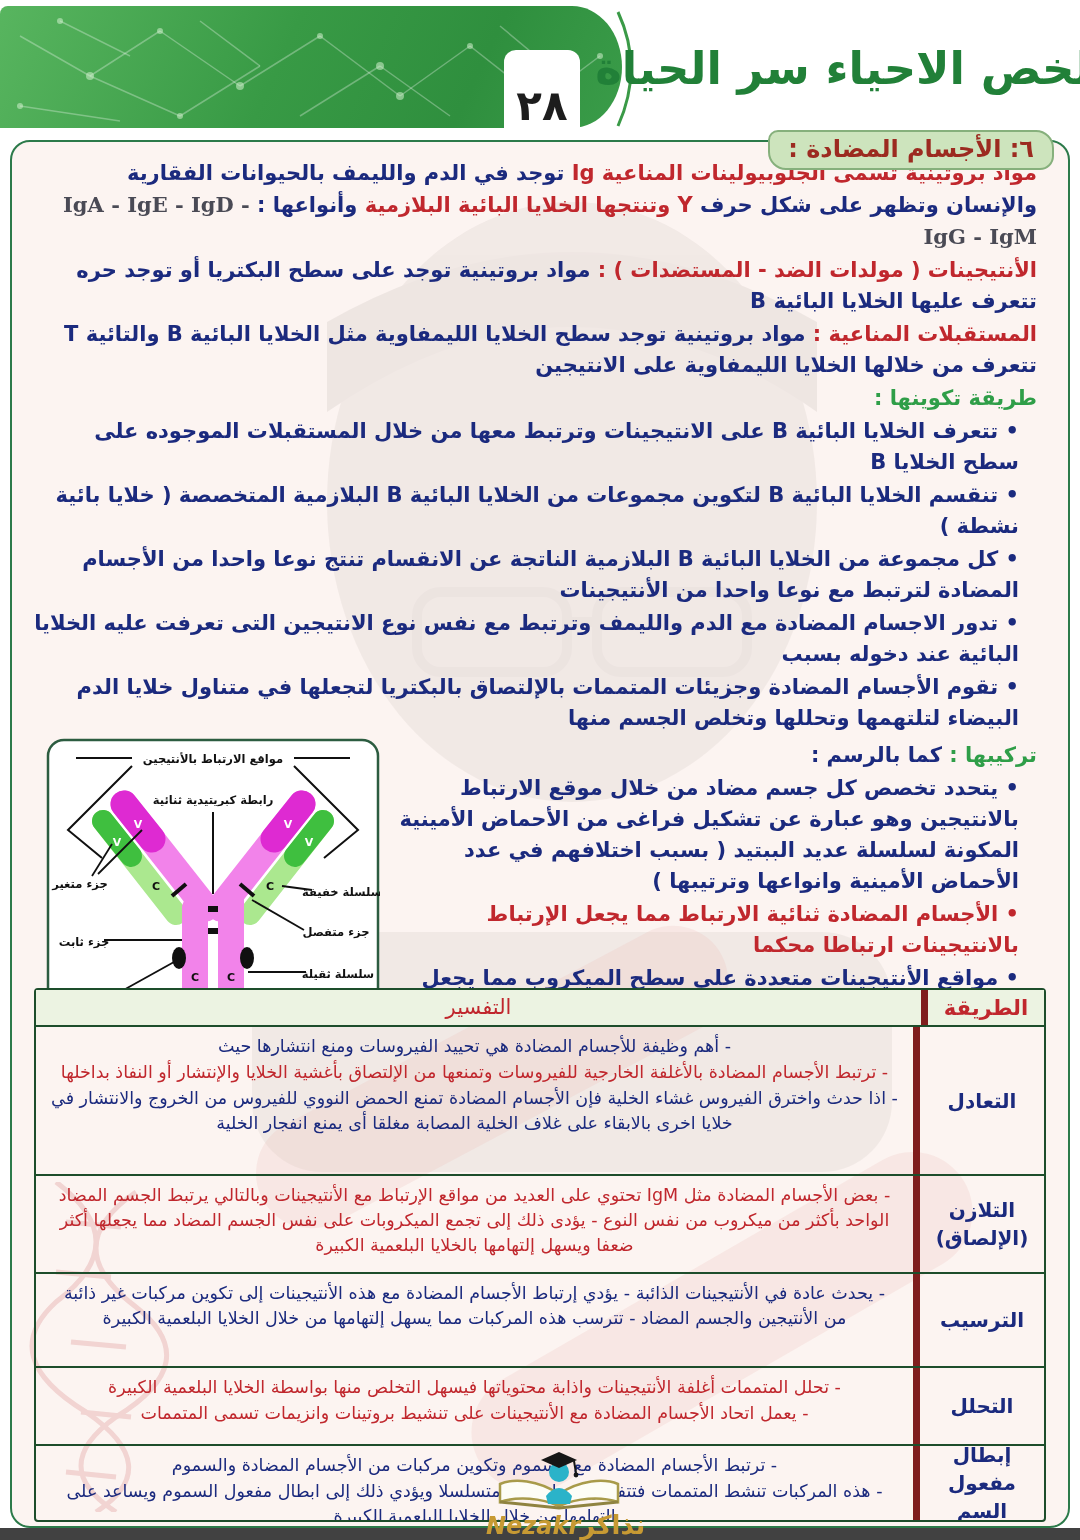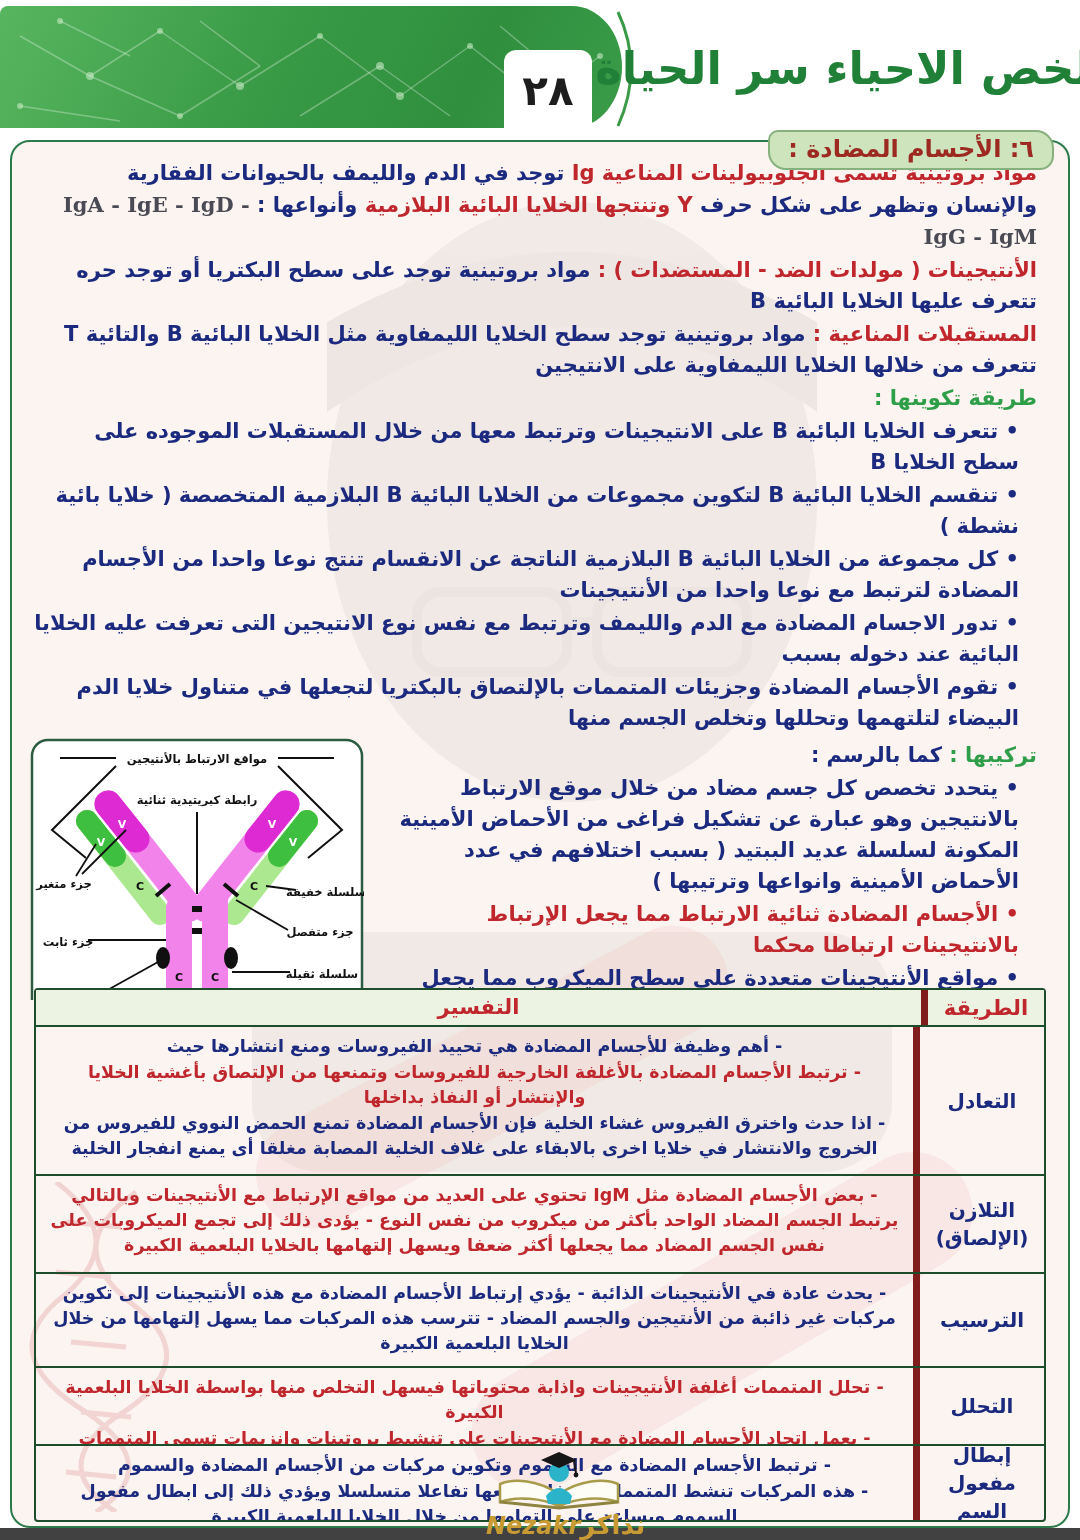--- a/index.html
+++ b/index.html
@@ -10,23 +10,23 @@
   
   .banner{
     position:absolute;left:0;top:6px;width:622px;height:122px;
     background:linear-gradient(115deg,#58b55f 0%,#389a45 45%,#2f8f3e 75%,#3a9c49 100%);
     border-radius:14px 90px 90px 0 / 14px 110px 110px 0;
     overflow:hidden;
   }
   .banner svg{position:absolute;inset:0;}
   .banner-arc{position:absolute;left:616px;top:10px;}
   .page-tab{
-    position:absolute;left:504px;top:50px;width:88px;height:80px;
+    position:absolute;left:504px;top:50px;width:76px;height:80px;
     background:#ffffff;border-radius:12px 12px 0 0;
-    display:flex;align-items:center;justify-content:center;z-index:2;
+    display:flex;align-items:flex-end;justify-content:center;z-index:2;
   }
   .page-num{font-size:42px;font-weight:bold;color:#1d1d1d;}
   .main-title{
     position:absolute;left:640px;top:22px;right:4px;height:92px;
     display:flex;align-items:center;justify-content:center;
     font-size:45px;font-weight:bold;color:#218038;direction:rtl;white-space:nowrap;
   }
   
   .frame{
     position:absolute;left:10px;right:10px;top:140px;bottom:12px;
@@ -44,35 +44,35 @@
   .upper{
     position:absolute;top:14px;left:14px;right:25px;height:844px;overflow:hidden;
     direction:rtl;z-index:1;
   }
   .line{font-size:21px;line-height:31px;font-weight:bold;text-align:right;margin:2px 6px;}
   .indent{padding-right:18px;}
   .c-red{color:#c0272d}.c-blue{color:#1b2a7e}.c-green{color:#2f9e48}.c-latin{color:#4a4a55;font-family:"DejaVu Serif",serif;font-weight:bold;}
   
   .midrow{display:flex;direction:rtl;margin-top:4px;}
   .mid-text{flex:1 1 auto;padding-left:6px;}
-  .diagram-box{flex:0 0 334px;margin-left:4px;}
+  .diagram-box{flex:0 0 334px;margin-left:20px;}
   
   .methods-table{
     position:absolute;left:22px;right:22px;bottom:4px;height:530px;
     border:2.5px solid #1d4d2b;border-radius:4px;direction:rtl;z-index:1;
     display:flex;flex-direction:column;background:transparent;
   }
   .trow{display:flex;flex:0 0 auto;border-top:2px solid #1d4d2b;overflow:hidden;}
   .trow:first-child{border-top:none;}
   .t-method{
     flex:0 0 112px;border-left:7px solid #7f1d1d;
     display:flex;align-items:center;justify-content:center;text-align:center;
     font-size:20px;font-weight:bold;color:#1b2a7e;padding:4px 6px;line-height:28px;
   }
-  .t-exp{flex:1 1 auto;padding:6px 14px;font-size:17.5px;line-height:25px;font-weight:bold;text-align:center;}
+  .t-exp{flex:1 1 auto;padding:6px 14px;font-size:17.5px;line-height:25px;font-weight:normal;text-align:center;}
   .t-exp .seg{display:block;margin:1px 0;}
   .thead{background:#ecf3e2;}
   .thead .t-exp,.thead .t-method{color:#c0272d;font-size:21px;display:flex;align-items:center;justify-content:center;padding:2px;}
   
   .logo{position:absolute;left:486px;top:1446px;width:146px;z-index:6;text-align:center;}
   .logo-caption{font-size:24px;font-weight:bold;color:#c79a33;font-style:italic;margin-top:-6px;direction:ltr;}
   .logo-caption .ar{font-style:normal;font-size:26px;}
   
   .bottom-bar{position:absolute;left:0;right:0;bottom:0;height:12px;background:#414141;}
   .dlabel{font-size:11.5px;font-weight:bold;fill:#101010;}

